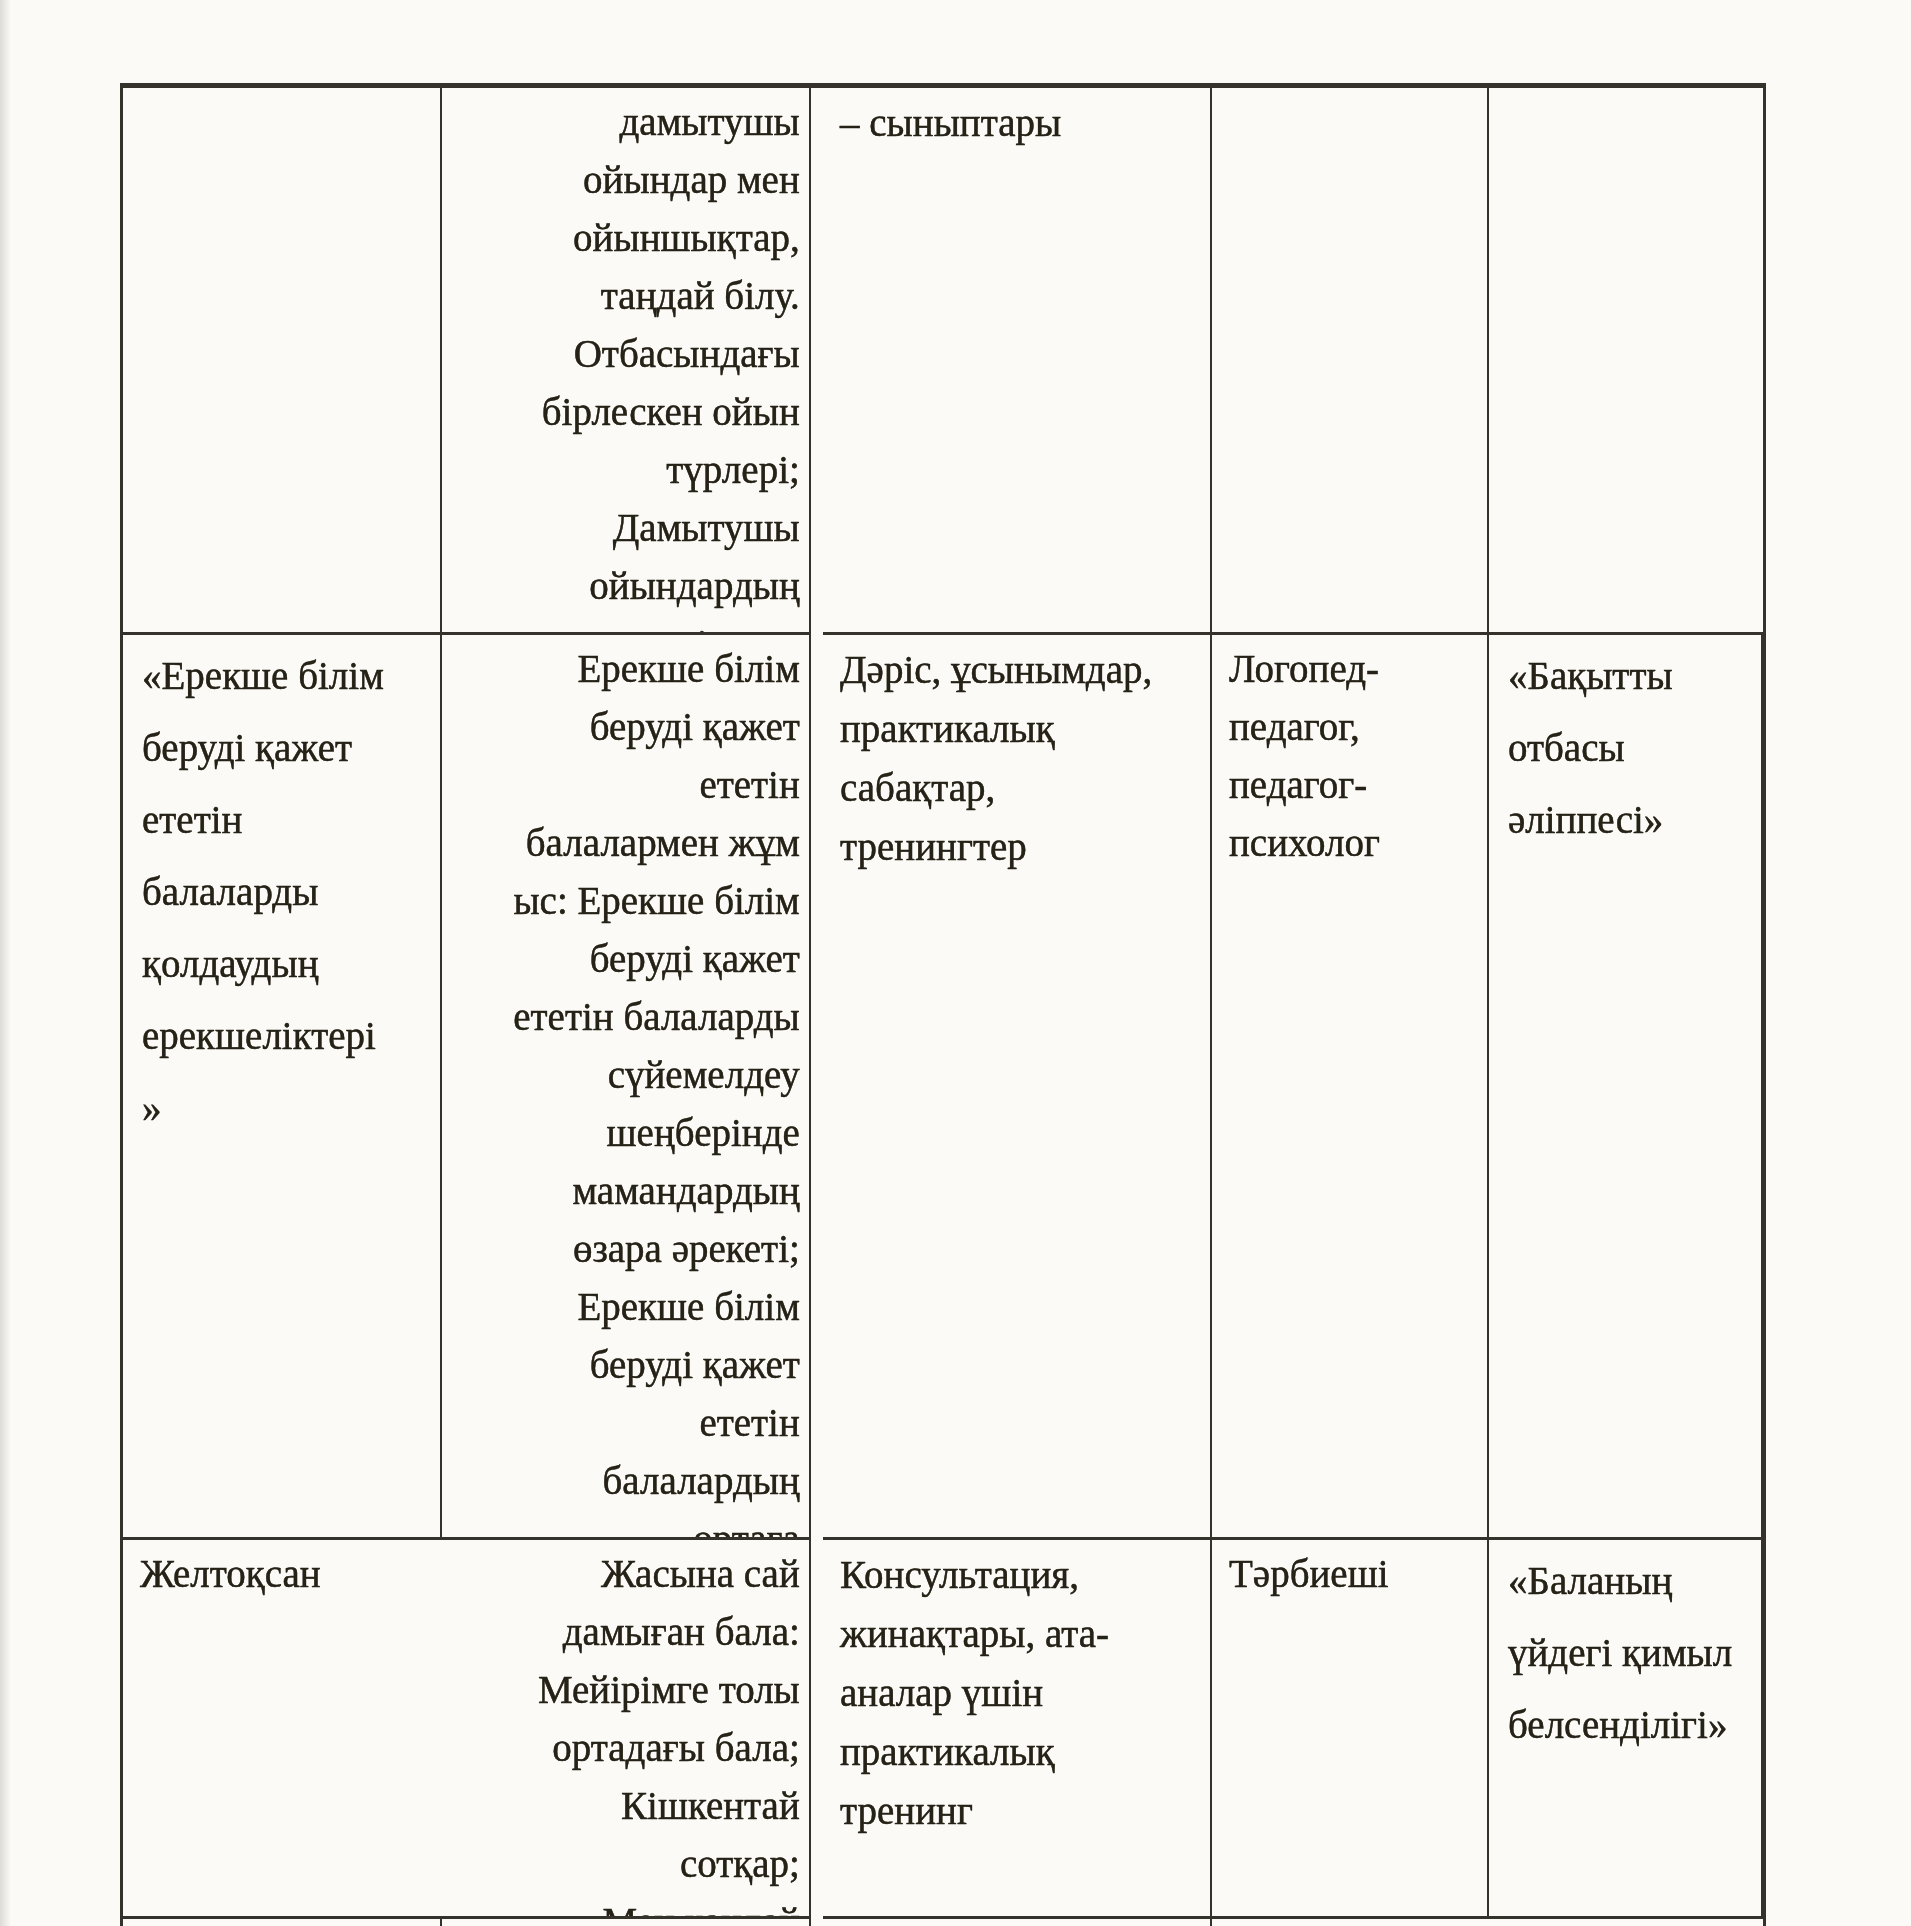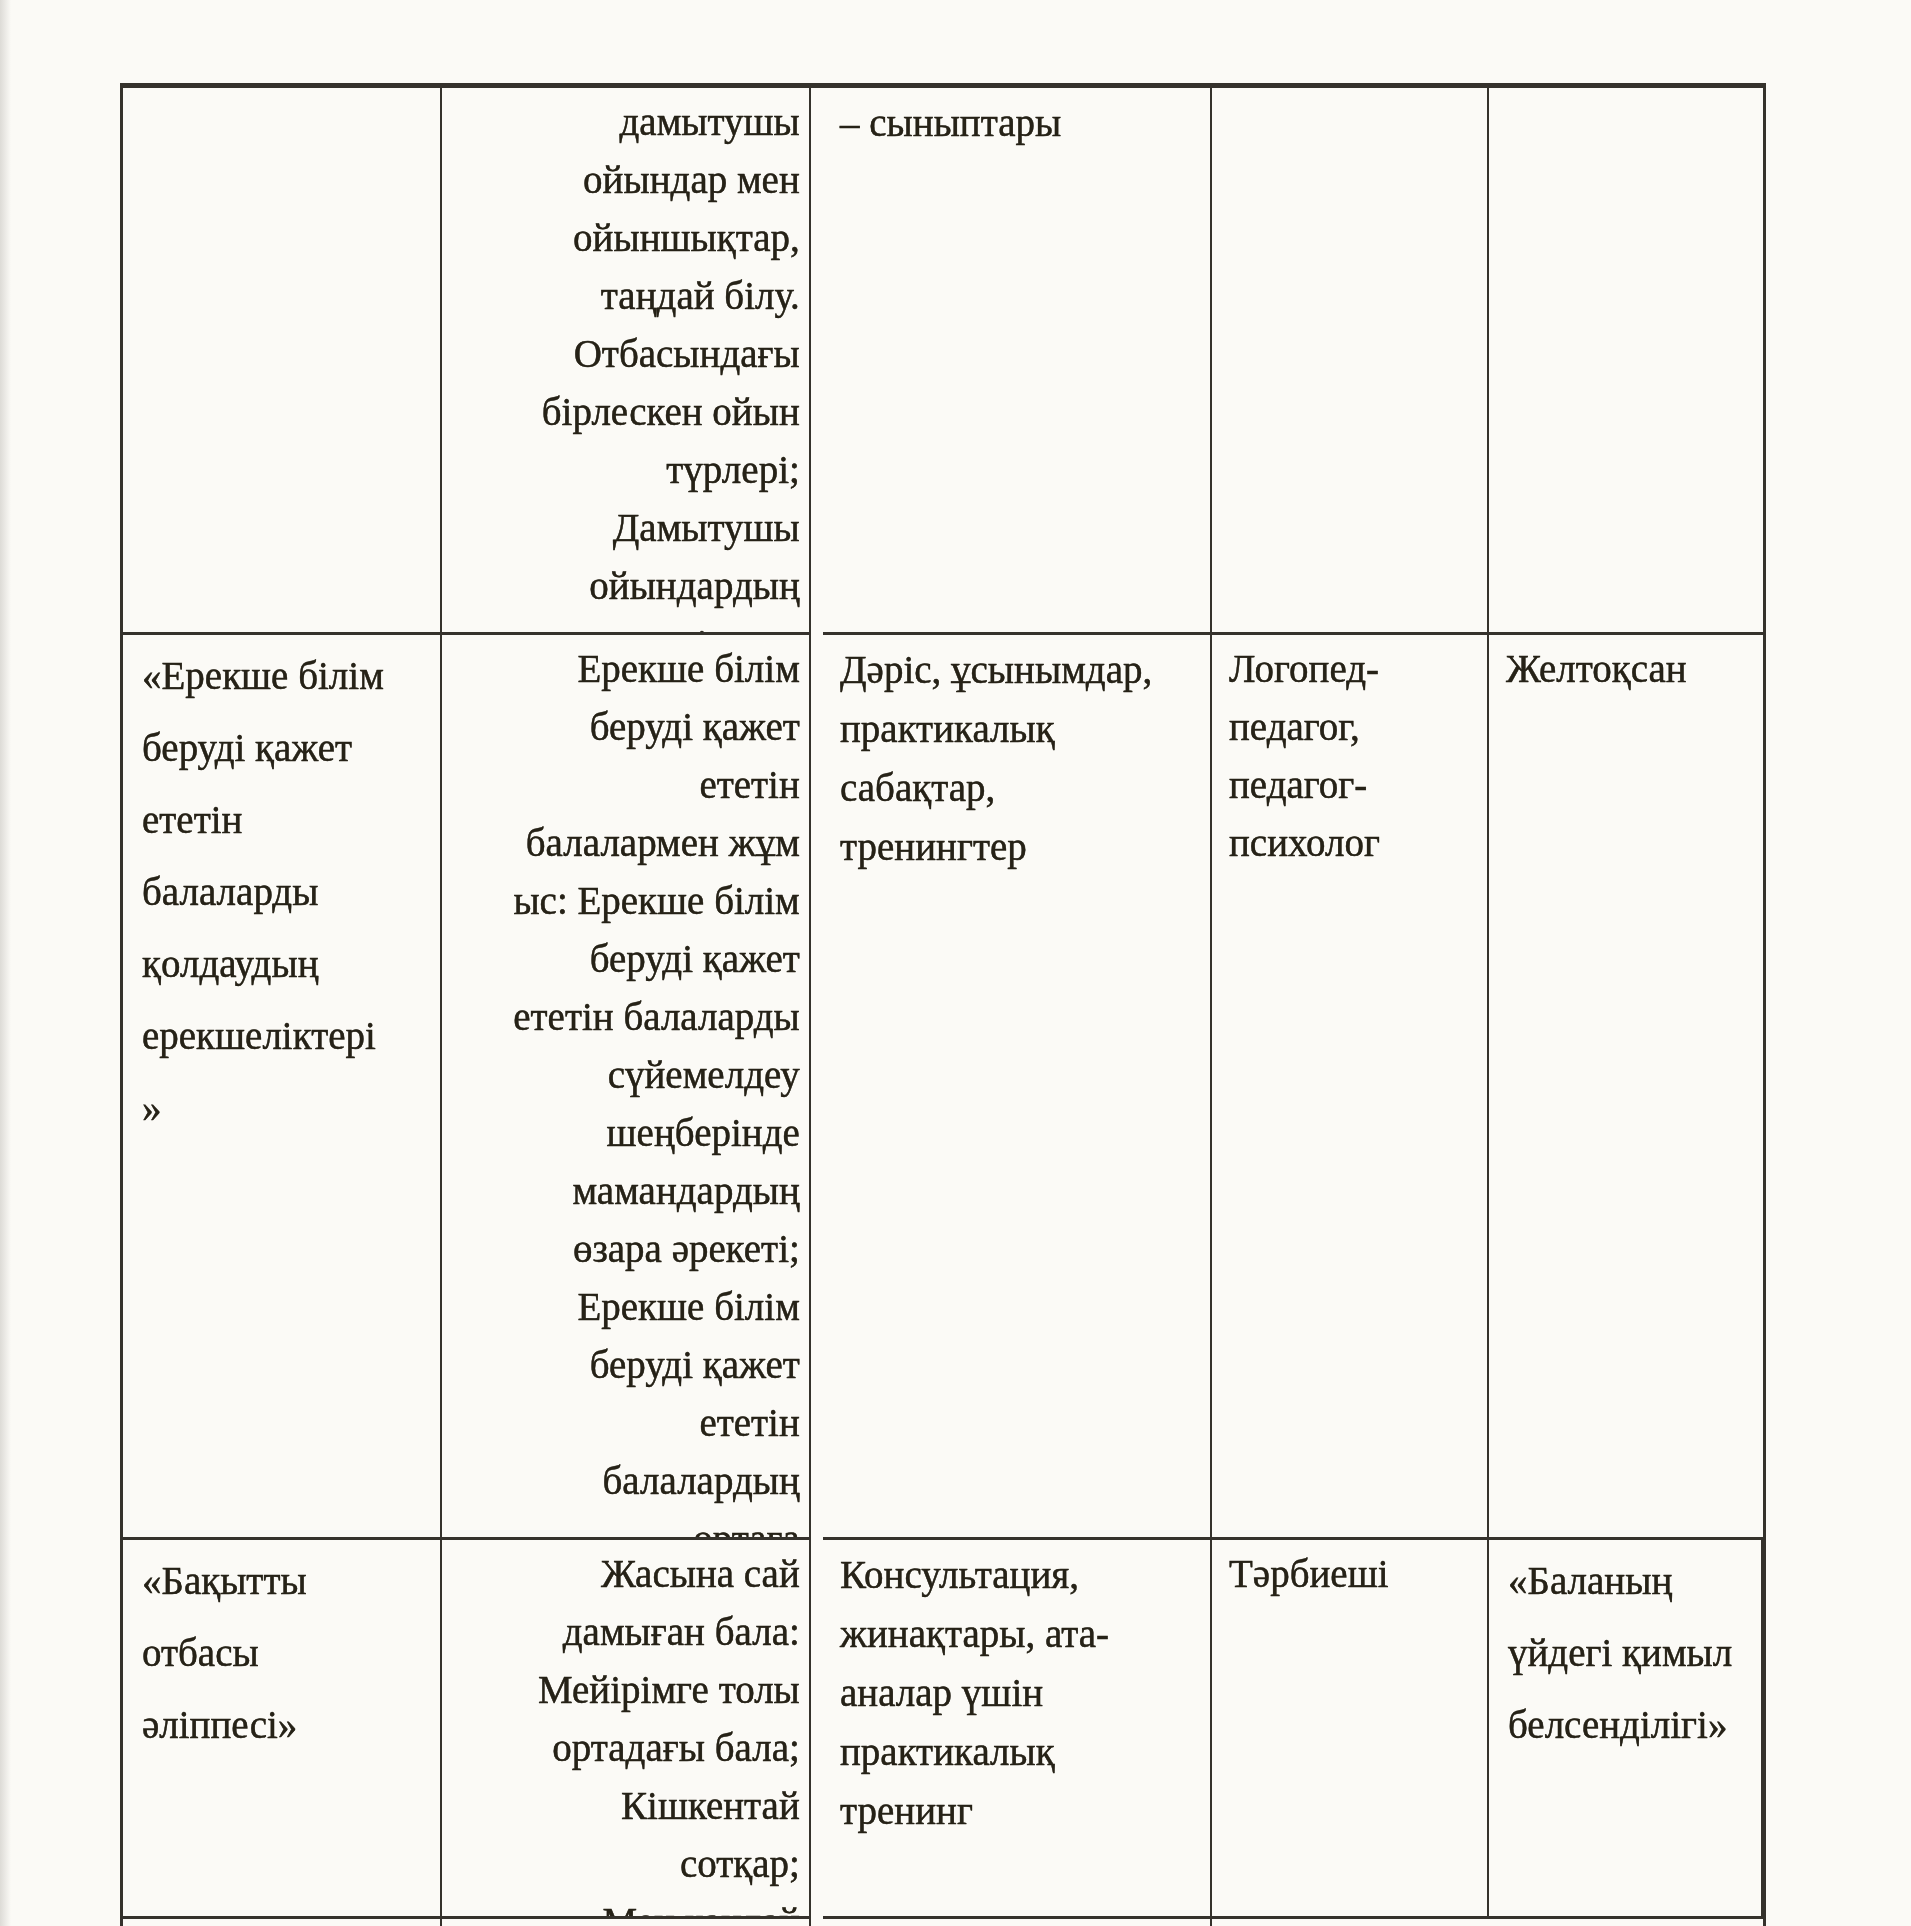--- a/index.html
+++ b/index.html
@@ -105,25 +105,25 @@
 ортаны дұрыс
 ұйымдастыру.</div>
     <div class="cell r2 c3">Дәріс, ұсынымдар,
 практикалық
 сабақтар,
 тренингтер</div>
     <div class="cell r2 c4">Логопед-
 педагог,
 педагог-
 психолог</div>
-    <div class="cell r2 c5">Желтоқсан</div>
-
     <div class="cell r3 c1">«Бақытты
 отбасы
 әліппесі»</div>
+
+    <div class="cell r2 c5">Желтоқсан</div>
     <div class="cell r3 c2">Жасына сай
 дамыған бала:
 Мейірімге толы
 ортадағы бала;
 Кішкентай
 сотқар;
 Мен қандай
 анамын?</div>
     <div class="cell r3 c3">Консультация,
 жинақтары, ата-

